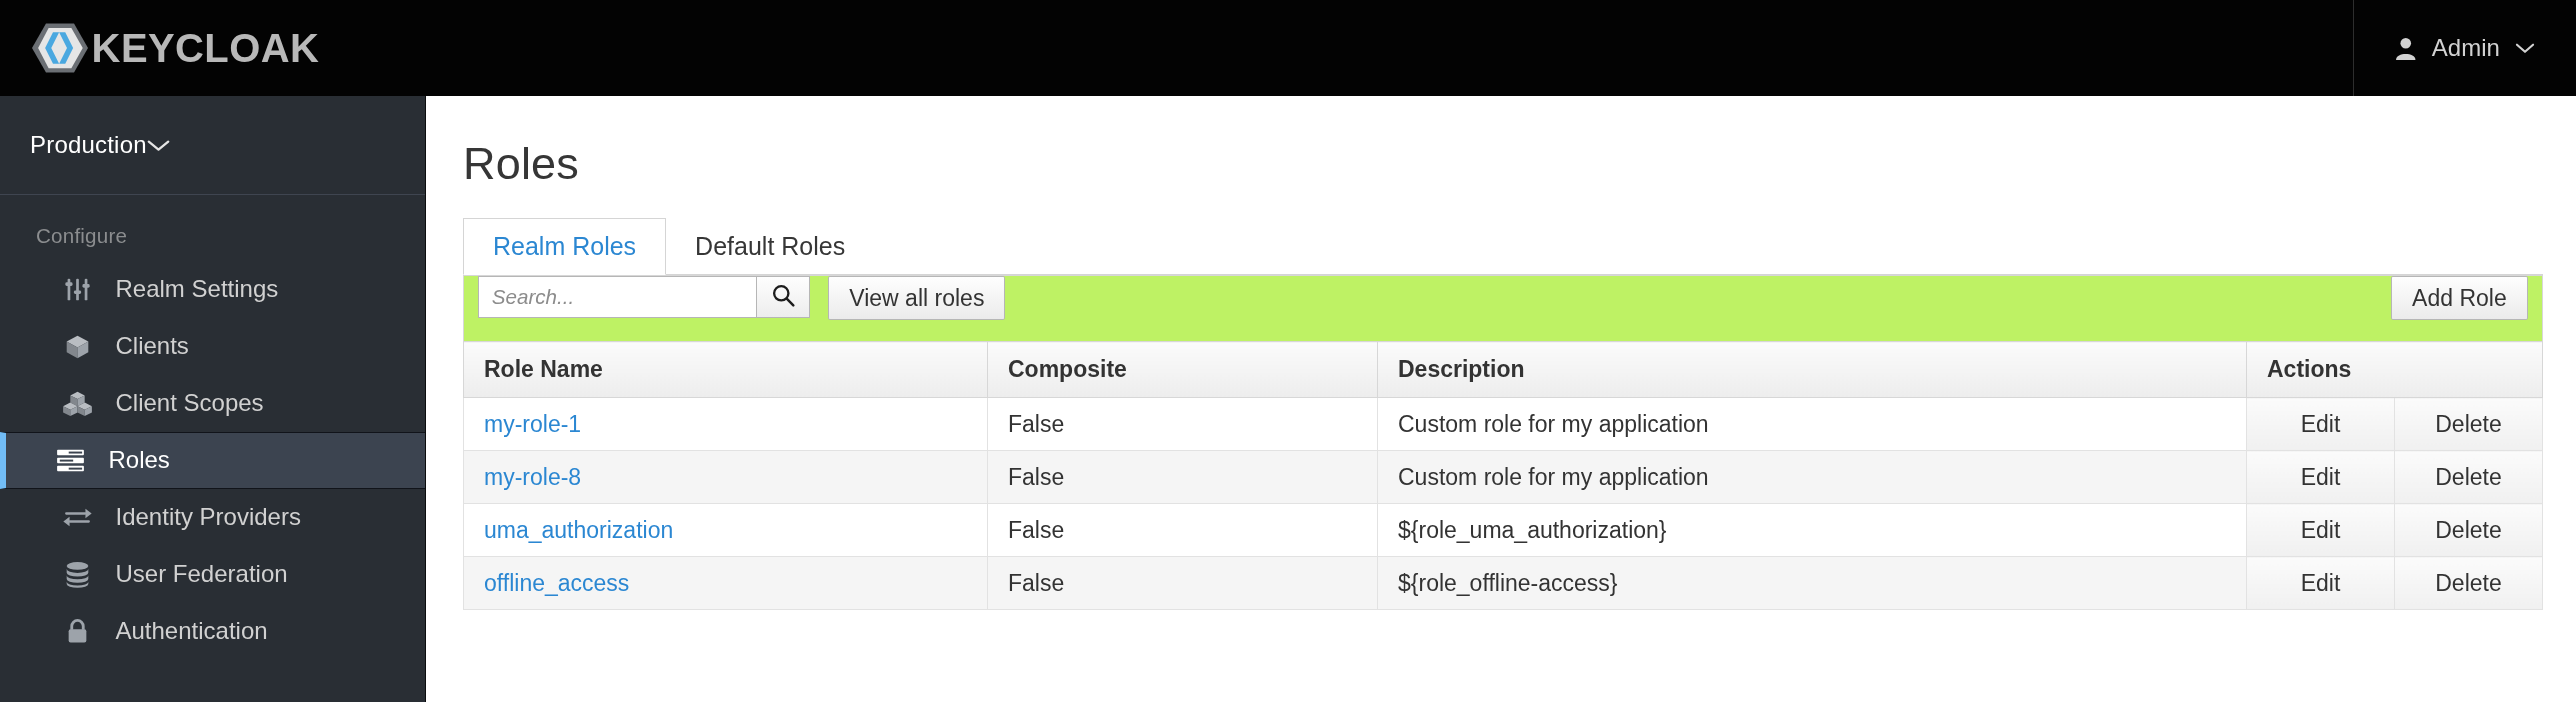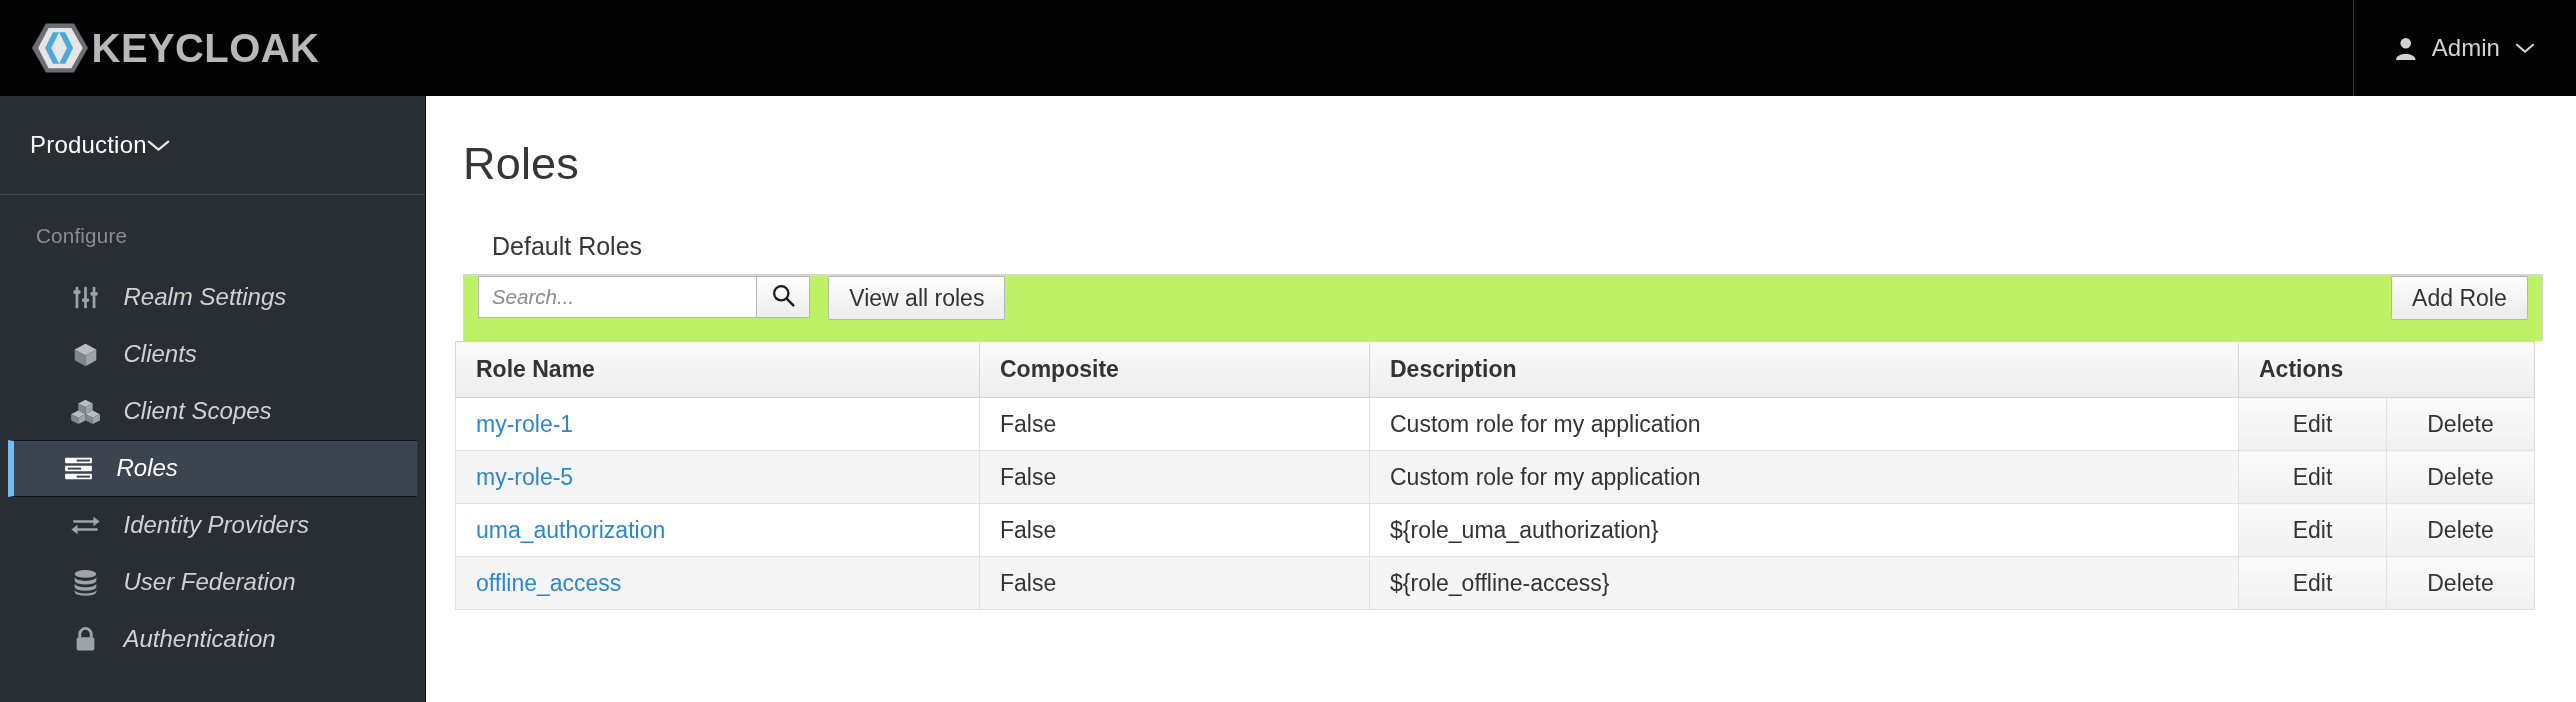--- a/index.html
+++ b/index.html
@@ -61,21 +61,21 @@
   .realm-name {
     color: #fff; font-size: 24px; font-weight: 400; letter-spacing: 0.2px;
   }
   .realm-caret { margin-left: auto; width: 23px; height: 14.3px; display: block; }
 
   .nav-section-label {
     color: #8b8d8f; font-size: 20.6px;
     padding: 29px 0 12.5px 36px;
     letter-spacing: 0.2px;
   }
-  .nav-list { list-style: none; margin: 8px; padding: 0; font-style: italic; }
+  .nav-list { list-style: none; margin: 0; padding: 0; }
   .nav-item {
     display: flex; align-items: center;
     height: 57px;
     padding-left: 56px;
     color: #d1d1d1; font-size: 24px;
     cursor: pointer;
     border-left: 6.3px solid transparent;
     position: relative;
   }
   .nav-item .nav-icon {
@@ -175,21 +175,21 @@
     font-family: "Liberation Sans", sans-serif;
     padding: 0 20px;
     cursor: pointer;
     display: flex; align-items: center;
   }
   .view-all-btn { margin-left: 18px; }
   .add-role-btn { margin-left: auto; }
 
   
   .data-table {
-    margin: 0 33px 0 28px;
+    margin: 0 33px 0 36px;
     width: calc(100% - 69px);
     border-collapse: collapse;
     table-layout: fixed;
     border: 0.9px solid #d7d7d7;
   }
   .data-table th {
     background: linear-gradient(#fbfbfb, #ededed);
     border: 0.9px solid #d7d7d7;
     text-align: left;
     font-size: 23px; font-weight: bold; color: #333;
@@ -372,20 +372,23 @@
       </li>
 
     </ul>
   </div>
 
   <div class="content">
 
     <div class="page-title">Roles</div>
 
     <div class="tabs">
+      <div class="tab active">
+        <span>Realm Roles</span>
+      </div>
       <div class="tab">
         <span>Default Roles</span>
       </div>
     </div>
 
     <div class="toolbar">
       <div class="search-group">
         <input class="search-input" type="text" placeholder="Search..." style="">
         <div class="search-btn">
           <span>
@@ -416,21 +419,21 @@
             <span class="role-link">my-role-1</span>
           </td>
           <td class="col-composite">False</td>
           <td class="col-desc">Custom role for my application</td>
           <td class="col-edit action-cell">Edit</td>
           <td class="col-delete action-cell">Delete</td>
         </tr>
 
         <tr>
           <td class="col-name">
-            <span class="role-link">my-role-5</span>
+            <span class="role-link">my-role-8</span>
           </td>
           <td class="col-composite">False</td>
           <td class="col-desc">Custom role for my application</td>
           <td class="col-edit action-cell">Edit</td>
           <td class="col-delete action-cell">Delete</td>
         </tr>
 
         <tr>
           <td class="col-name">
             <span class="role-link">uma_authorization</span>

